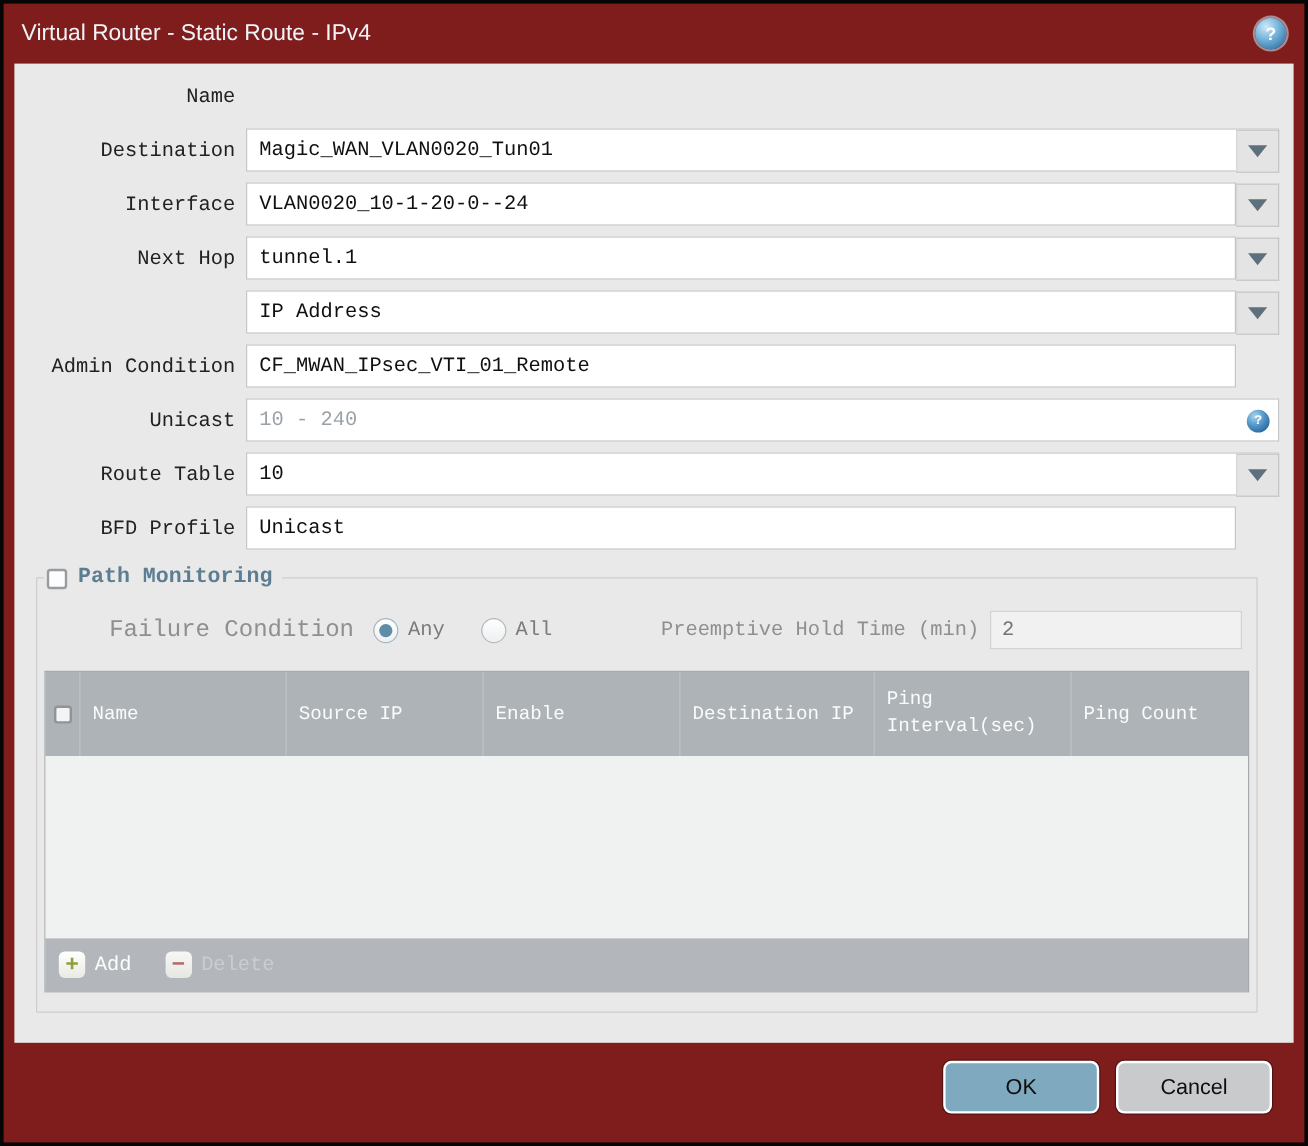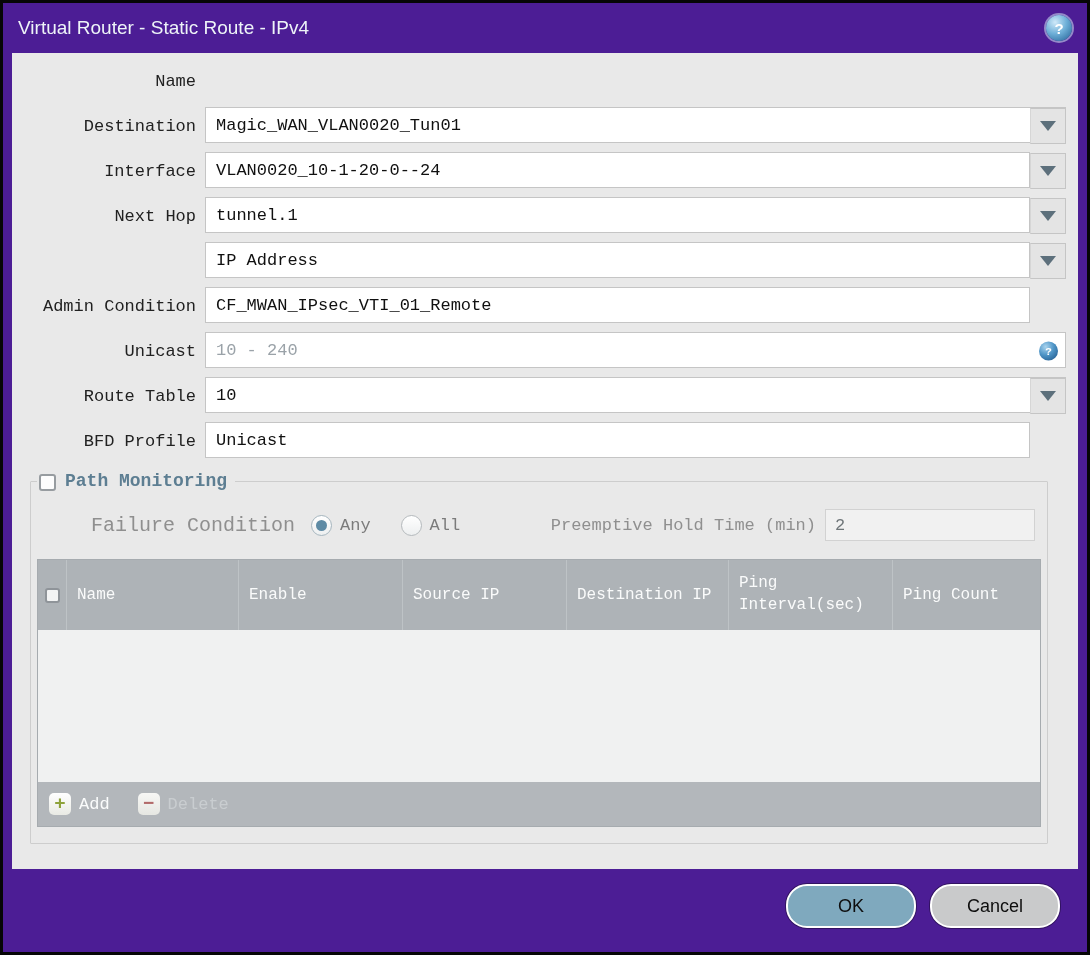--- a/index.html
+++ b/index.html
@@ -4,21 +4,21 @@
 <style>
   * { box-sizing: border-box; }
   html,body { margin:0; padding:0; }
   body {
     width:1090px; height:955px; position:relative;
     font-family:"Liberation Sans", sans-serif;
     background:#101010;
   }
   .window {
     position:absolute; inset:0;
-    background:#4c1d95;
+    background:#7f1d1d;
     border:3px solid #060606;
     display:flex; flex-direction:column;
   }
   
   .titlebar { height:50px; flex:none; display:flex; align-items:center; padding:0 15px 0 15px; }
   .title { color:#eef4f8; font-size:19px; }
   .help-icon {
     margin-left:auto; width:26px; height:26px; border-radius:50%;
     background: radial-gradient(circle at 35% 28%, #cfe9f9 0%, #6fb0d8 45%, #1e5c92 100%);
     box-shadow: 0 0 0 2px rgba(205,228,243,0.55);
@@ -110,21 +110,21 @@
   .tool-icon.plus { color:#8ea23b; }
   .tool-icon.minus { color:#b26a6a; background:linear-gradient(#f7f7f5,#e6e7e2); }
   .tool-label-add { color:#fbfcfc; font-size:17px; }
   .tool-label-del { color:#c9cdd0; font-size:17px; }
   
   .footer {
     height:83px; flex:none; display:flex; justify-content:flex-end;
     gap:14px; padding:15px 27px 0 0;
   }
   .btn {
-    width:130px; height:44px; border-radius:21px; border:2px solid #ffffff;
+    width:130px; height:44px; border-radius:7px; border:2px solid #ffffff;
     font-size:18px; font-family:inherit; color:#0e0e0e; cursor:pointer;
     box-shadow:0 0 0 1px rgba(0,0,0,0.35);
   }
   .btn.ok { background:#7fa9be; }
   .btn.cancel { background:#c9cacb; }
 </style>
 </head>
 <body>
 
 <div class="window">
@@ -227,22 +227,22 @@
         <span class="pht-label">Preemptive Hold Time (min)</span>
         <input class="pht-input" disabled="" value="2" style="">
       </div>
 
       <div class="pm-table">
         <div class="thead">
           <div class="th th-cb">
             <span class="cb small"></span>
           </div>
           <div class="th">Name</div>
+          <div class="th">Source IP</div>
           <div class="th">Enable</div>
-          <div class="th">Source IP</div>
           <div class="th">Destination IP</div>
           <div class="th th-ping">
             <span class="wrap">Ping Interval(sec)</span>
           </div>
           <div class="th">Ping Count</div>
         </div>
         <div class="tbody"></div>
         <div class="tfoot">
           <span class="tool-btn">
             <span class="tool-icon plus">+</span>

